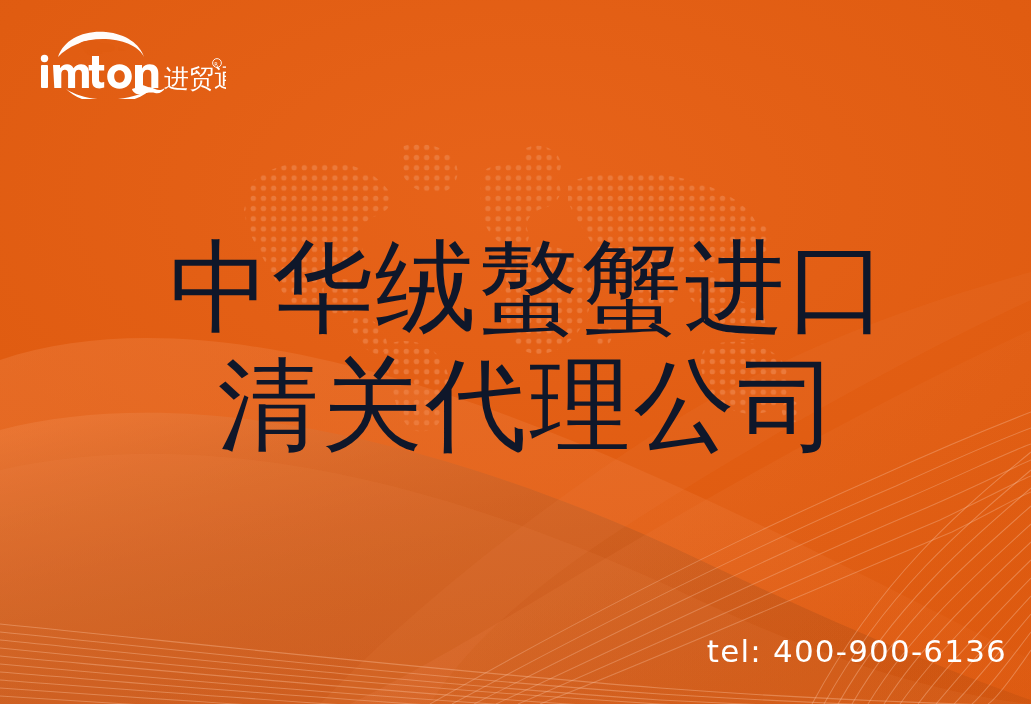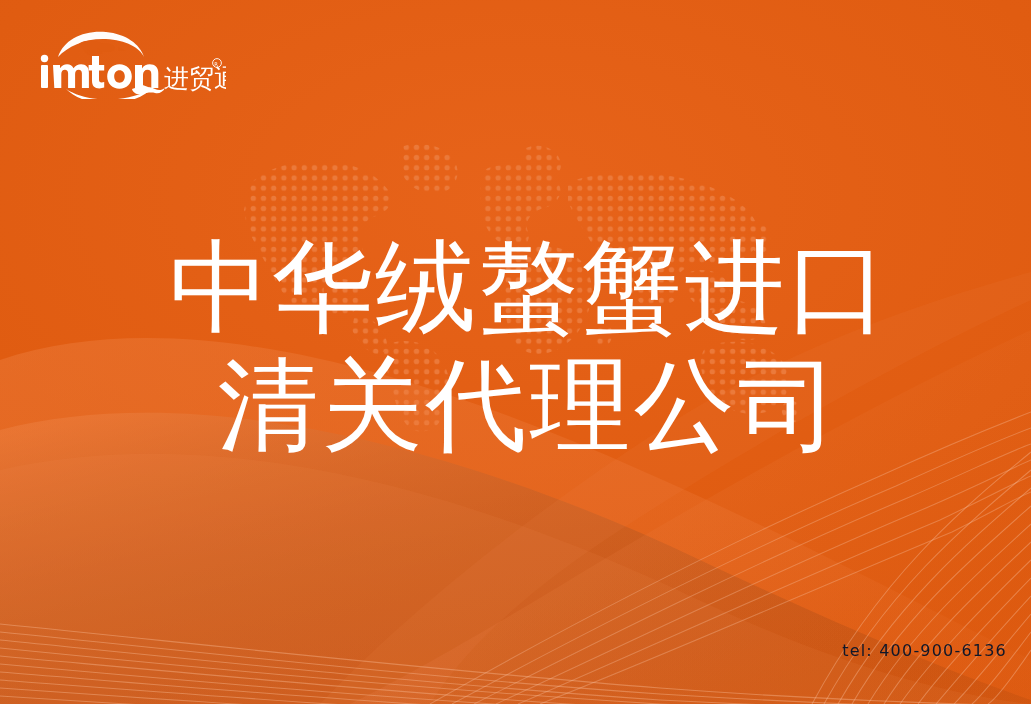--- a/index.html
+++ b/index.html
@@ -66,34 +66,34 @@
     text-align: center;
     color: #ffffff;
   }
   .headline-line {
     display: block;
     font-family: "DejaVu Sans", "Liberation Sans", sans-serif;
     font-size: 101px;
     line-height: 118px;
     font-weight: 400;
     letter-spacing: 2px;
-    color: #ffffff;
+    color: #0f172a;
     white-space: nowrap;
     margin-left: 28px;
   }
   .headline-line.line-2 { letter-spacing: 3px; text-align: center; }
 
   
   #phone {
     position: absolute;
     right: 24px;
     bottom: 38px;
-    color: #0f172a;
+    color: #ffffff;
     font-family: "DejaVu Sans", "Liberation Sans", sans-serif;
-    font-size: 16px;
+    font-size: 31px;
     line-height: 30px;
     letter-spacing: 1.2px;
     white-space: nowrap;
   }
 </style>
 </head>
 <body>
 
 <div id="banner">
 

